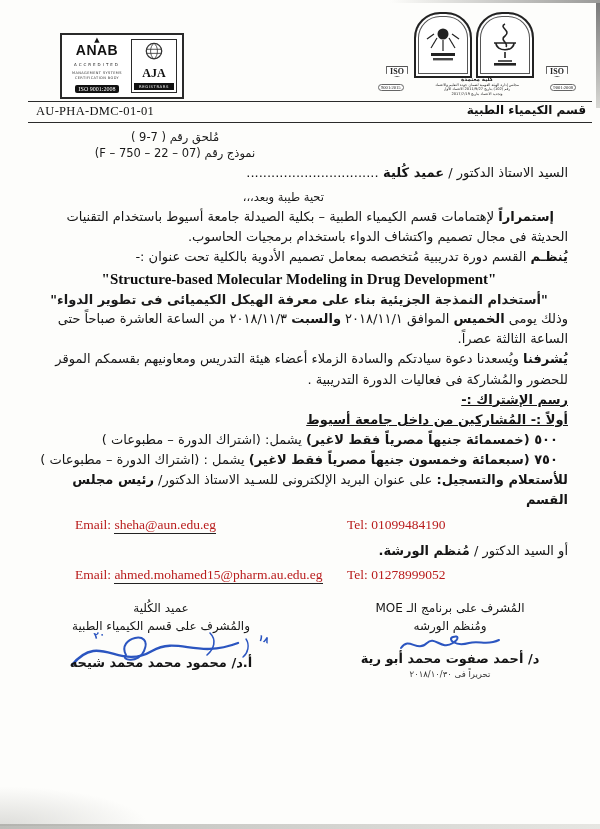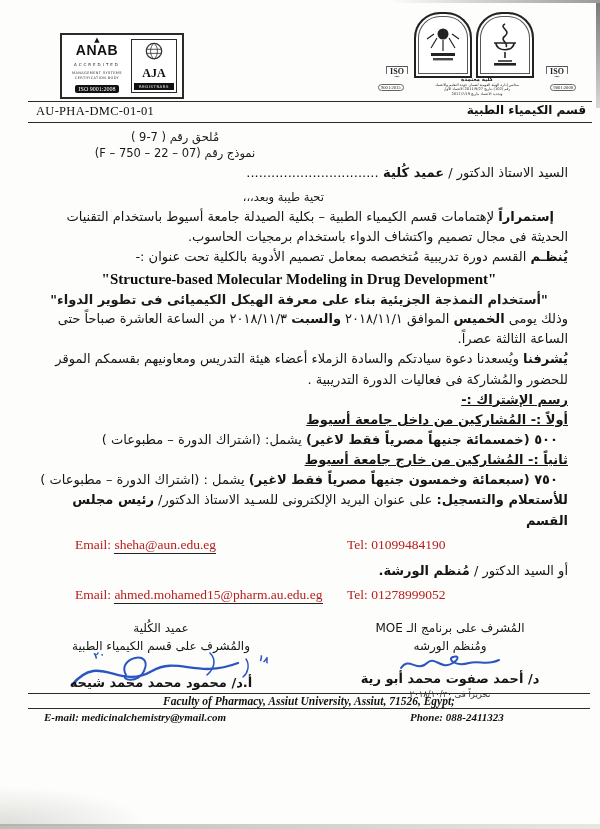--- a/index.html
+++ b/index.html
@@ -194,21 +194,20 @@
       <span class="b">يُشرفنا</span><span> ويُسعدنا دعوة سيادتكم والسادة الزملاء أعضاء هيئة التدريس ومعاونيهم بقسمكم الموقر للحضور والمُشاركة فى فعاليات الدورة التدريبية .</span>
     </div>
 
     <div class="ar hd"><span>رسم الإشتراك :-</span></div>
 
     <div class="ar hd"><span>أولاً :- المُشاركين من داخل جامعة أسيوط</span></div>
     <div class="ar fee">
       <span class="b">٥٠٠ </span><span class="b">(خمسمائة جنيهاً مصرياً فقط لاغير)</span><span>  يشمل: (اشتراك الدورة – مطبوعات )</span>
     </div>
 
-    <div class="ar hd"><span>ثانياً :- المُشاركين من خارج جامعة أسيوط</span></div>
     <div class="ar fee">
       <span class="b">٧٥٠ </span><span class="b">(سبعمائة وخمسون جنيهاً مصرياً فقط لاغير)</span><span>  يشمل : (اشتراك الدورة – مطبوعات )</span>
     </div>
 
     <div class="ar para">
       <span class="b">للأستعلام والتسجيل:</span><span> على عنوان البريد الإلكترونى للسـيد الاستاذ الدكتور/ </span><span class="b">رئيس مجلس القسم</span>
     </div>
 
     <div class="email-row">
       <span class="em"><span>Email:  </span><u>sheha@aun.edu.eg</u></span>
@@ -245,21 +244,14 @@
           <path d="M150 8 c7 7, 4 16, -3 22" fill="none" stroke="#2b55c0" stroke-width="1.6" stroke-linecap="round"></path>
           <path d="M186 14 c4 6, 2 14, -3 18" fill="none" stroke="#2b55c0" stroke-width="1.4" stroke-linecap="round"></path>
         </svg>
         <span class="ink-mark mark1">٢٠</span>
         <span class="ink-mark mark2">١٨</span>
         <div class="sig-name">أ.د/ محمود محمد محمد شيحه</div>
       </div>
     </div>
   </div>
 
-  <div class="footer">
-    <div class="footer-mid">Faculty of Pharmacy, Assiut University, Assiut, 71526, Egypt;</div>
-    <div class="footer-row">
-      <span class="f-em">E-mail: medicinalchemistry@ymail.com</span>
-      <span class="f-ph">Phone: 088-2411323</span>
-    </div>
-  </div>
 
 </div>
 
 </body></html>

